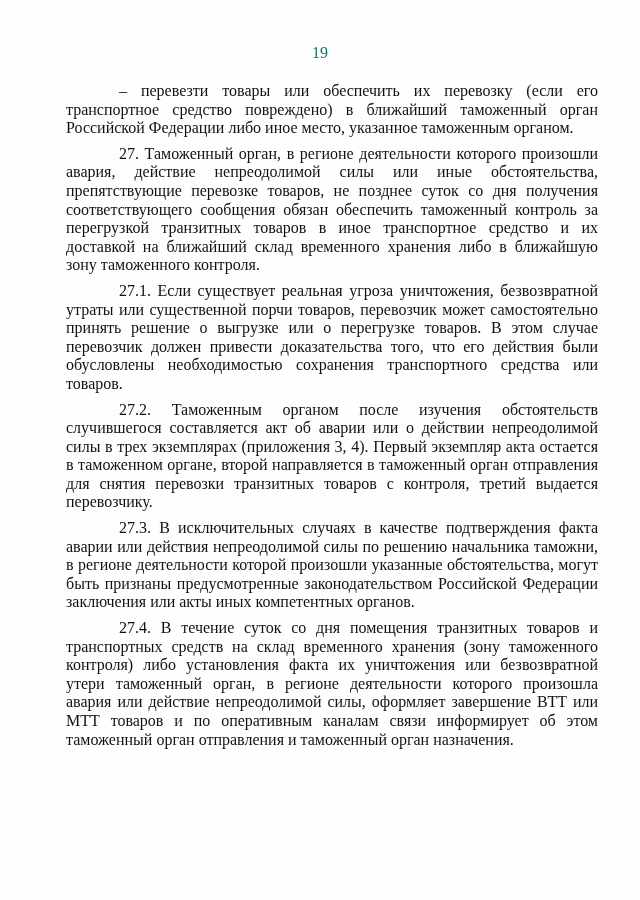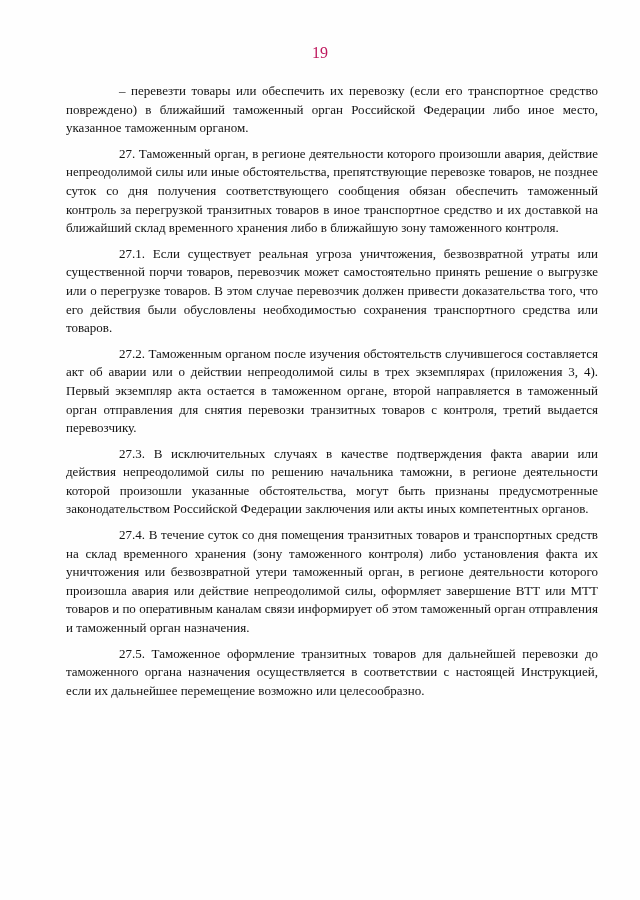--- a/index.html
+++ b/index.html
@@ -2,38 +2,37 @@
 <html><head>
 <meta charset="utf-8">
 <style>
   html, body { margin: 0; padding: 0; background: #ffffff; }
   body { width: 640px; height: 900px; overflow: hidden; position: relative; }
   .page {
     position: absolute; left: 0; top: 0; width: 640px; height: 900px; background: #fefefe;
   }
   .page-number {
     position: absolute; top: 44px; left: 0; width: 640px; text-align: center;
-    font-family: "Liberation Serif", serif; font-size: 16px; color: #be185d;
+    font-family: "Liberation Serif", serif; font-size: 16px; color: #0f766e;
   }
   .body-text {
     position: absolute; left: 66px; top: 82px; width: 532px;
-    font-family: "Liberation Serif", serif; font-size: 13px; line-height: 18.6px;
+    font-family: "Liberation Serif", serif; font-size: 16px; line-height: 18.6px;
     color: #111; text-align: justify;
   }
   .para {
     margin: 0 0 7px 0; text-indent: 53px; text-align: justify;
   }
 </style>
 </head>
 <body>
 
 <div class="page">
   <div class="page-number">19</div>
   <div class="body-text">
     <p class="para">–  перевезти товары или обеспечить их перевозку (если его транспортное средство повреждено) в ближайший таможенный орган Российской Федерации либо иное место, указанное таможенным органом.</p>
     <p class="para">27. Таможенный орган, в регионе деятельности которого произошли авария, действие непреодолимой силы или иные обстоятельства, препятствующие перевозке товаров, не позднее суток со дня получения соответствующего сообщения обязан обеспечить таможенный контроль за перегрузкой транзитных товаров в иное транспортное средство и их доставкой на ближайший склад временного хранения либо в ближайшую зону таможенного контроля.</p>
     <p class="para">27.1. Если существует реальная угроза уничтожения, безвозвратной утраты или существенной порчи товаров, перевозчик может самостоятельно принять решение о выгрузке или о перегрузке товаров. В этом случае перевозчик должен привести доказательства того, что его действия были обусловлены необходимостью сохранения транспортного средства или товаров.</p>
     <p class="para">27.2. Таможенным органом после изучения обстоятельств случившегося составляется акт об аварии или о действии непреодолимой силы в трех экземплярах (приложения 3, 4). Первый экземпляр акта остается в таможенном органе, второй направляется в таможенный орган отправления для снятия перевозки транзитных товаров с контроля, третий выдается перевозчику.</p>
     <p class="para">27.3. В исключительных случаях в качестве подтверждения факта аварии или действия непреодолимой силы по решению начальника таможни, в регионе деятельности которой произошли указанные обстоятельства, могут быть признаны предусмотренные законодательством Российской Федерации заключения или акты иных компетентных органов.</p>
     <p class="para">27.4. В течение суток со дня помещения транзитных товаров и транспортных средств на склад временного хранения (зону таможенного контроля) либо установления факта их уничтожения или безвозвратной утери таможенный орган, в регионе деятельности которого произошла авария или действие непреодолимой силы, оформляет завершение ВТТ или МТТ товаров и по оперативным каналам связи информирует об этом таможенный орган отправления и таможенный орган назначения.</p>
-    <p class="para">27.5. Таможенное оформление транзитных товаров для дальнейшей перевозки до таможенного органа назначения осуществляется в соответствии с настоящей Инструкцией, если их дальнейшее перемещение возможно или целесообразно.</p>
   </div>
 </div>
 
 </body></html>

